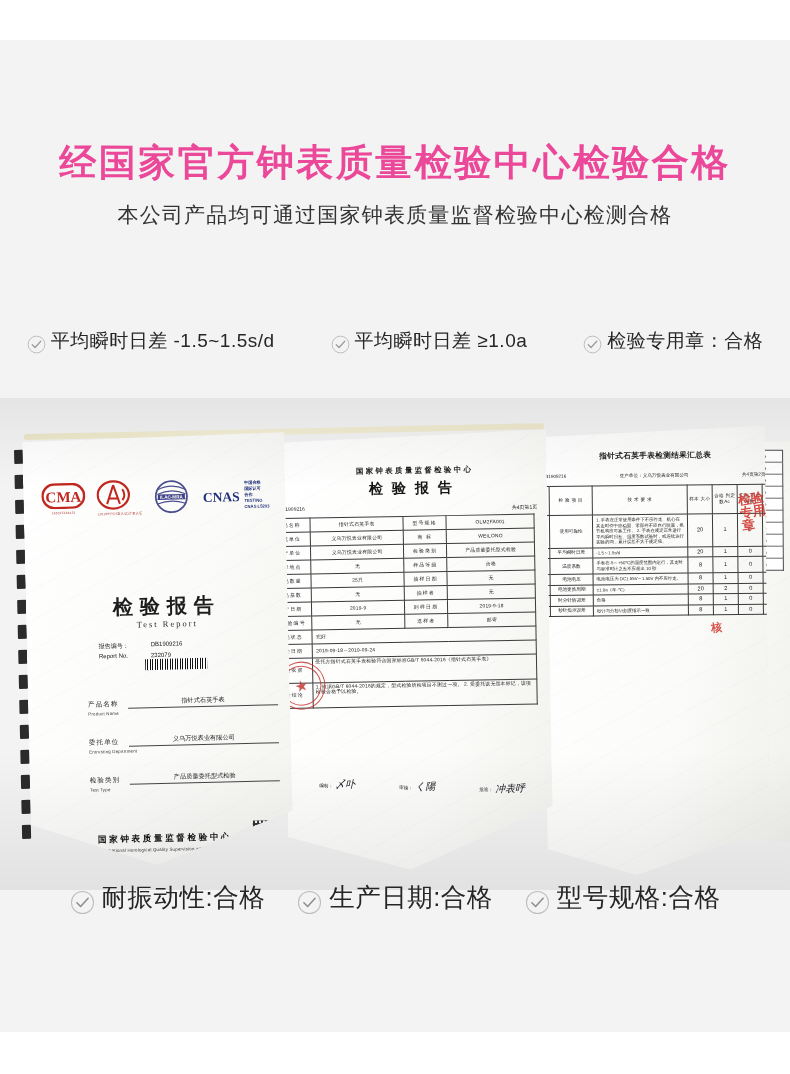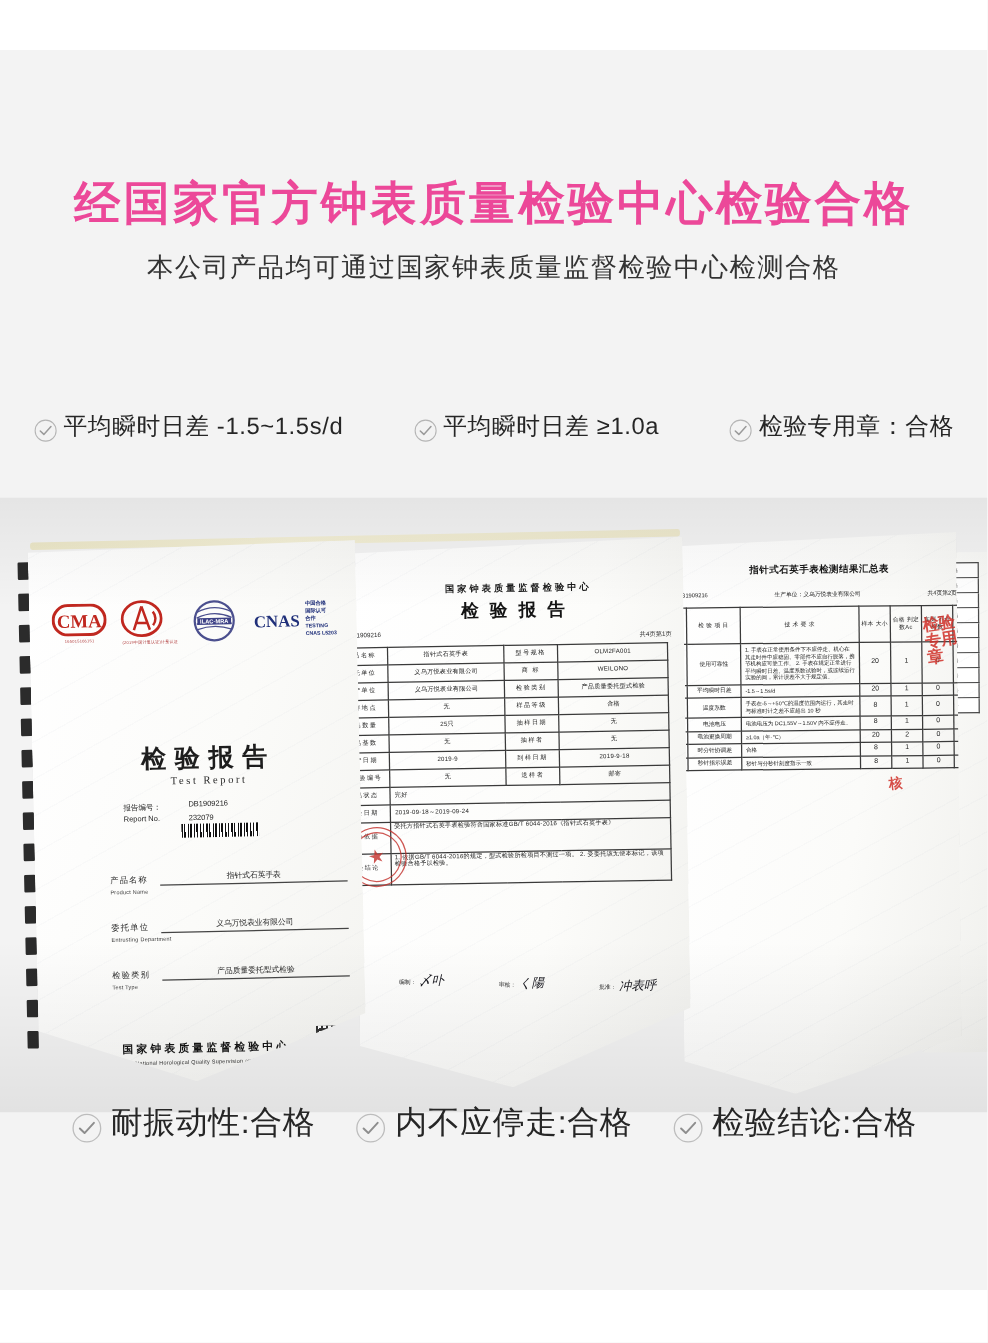--- a/index.html
+++ b/index.html
@@ -603,26 +603,26 @@
         <path d="M6.6 12.3 L10.2 15.8 L17.4 7.9" fill="none" stroke="#8e8e8e" stroke-width="1.5" stroke-linecap="round" stroke-linejoin="round"></path>
       </svg>
       <span class="badge-label">耐振动性:合格</span>
     </div>
 
     <div class="badge">
       <svg class="chk" viewBox="0 0 24 24">
         <circle cx="12" cy="12" r="10.6" fill="none" stroke="#bdbdbd" stroke-width="1"></circle>
         <path d="M6.6 12.3 L10.2 15.8 L17.4 7.9" fill="none" stroke="#8e8e8e" stroke-width="1.5" stroke-linecap="round" stroke-linejoin="round"></path>
       </svg>
-      <span class="badge-label">内不应停走:合格</span>
+      <span class="badge-label">生产日期:合格</span>
     </div>
 
     <div class="badge">
       <svg class="chk" viewBox="0 0 24 24">
         <circle cx="12" cy="12" r="10.6" fill="none" stroke="#bdbdbd" stroke-width="1"></circle>
         <path d="M6.6 12.3 L10.2 15.8 L17.4 7.9" fill="none" stroke="#8e8e8e" stroke-width="1.5" stroke-linecap="round" stroke-linejoin="round"></path>
       </svg>
-      <span class="badge-label">检验结论:合格</span>
+      <span class="badge-label">型号规格:合格</span>
     </div>
 
   </div>
 
 </div>
 
 </body></html>

